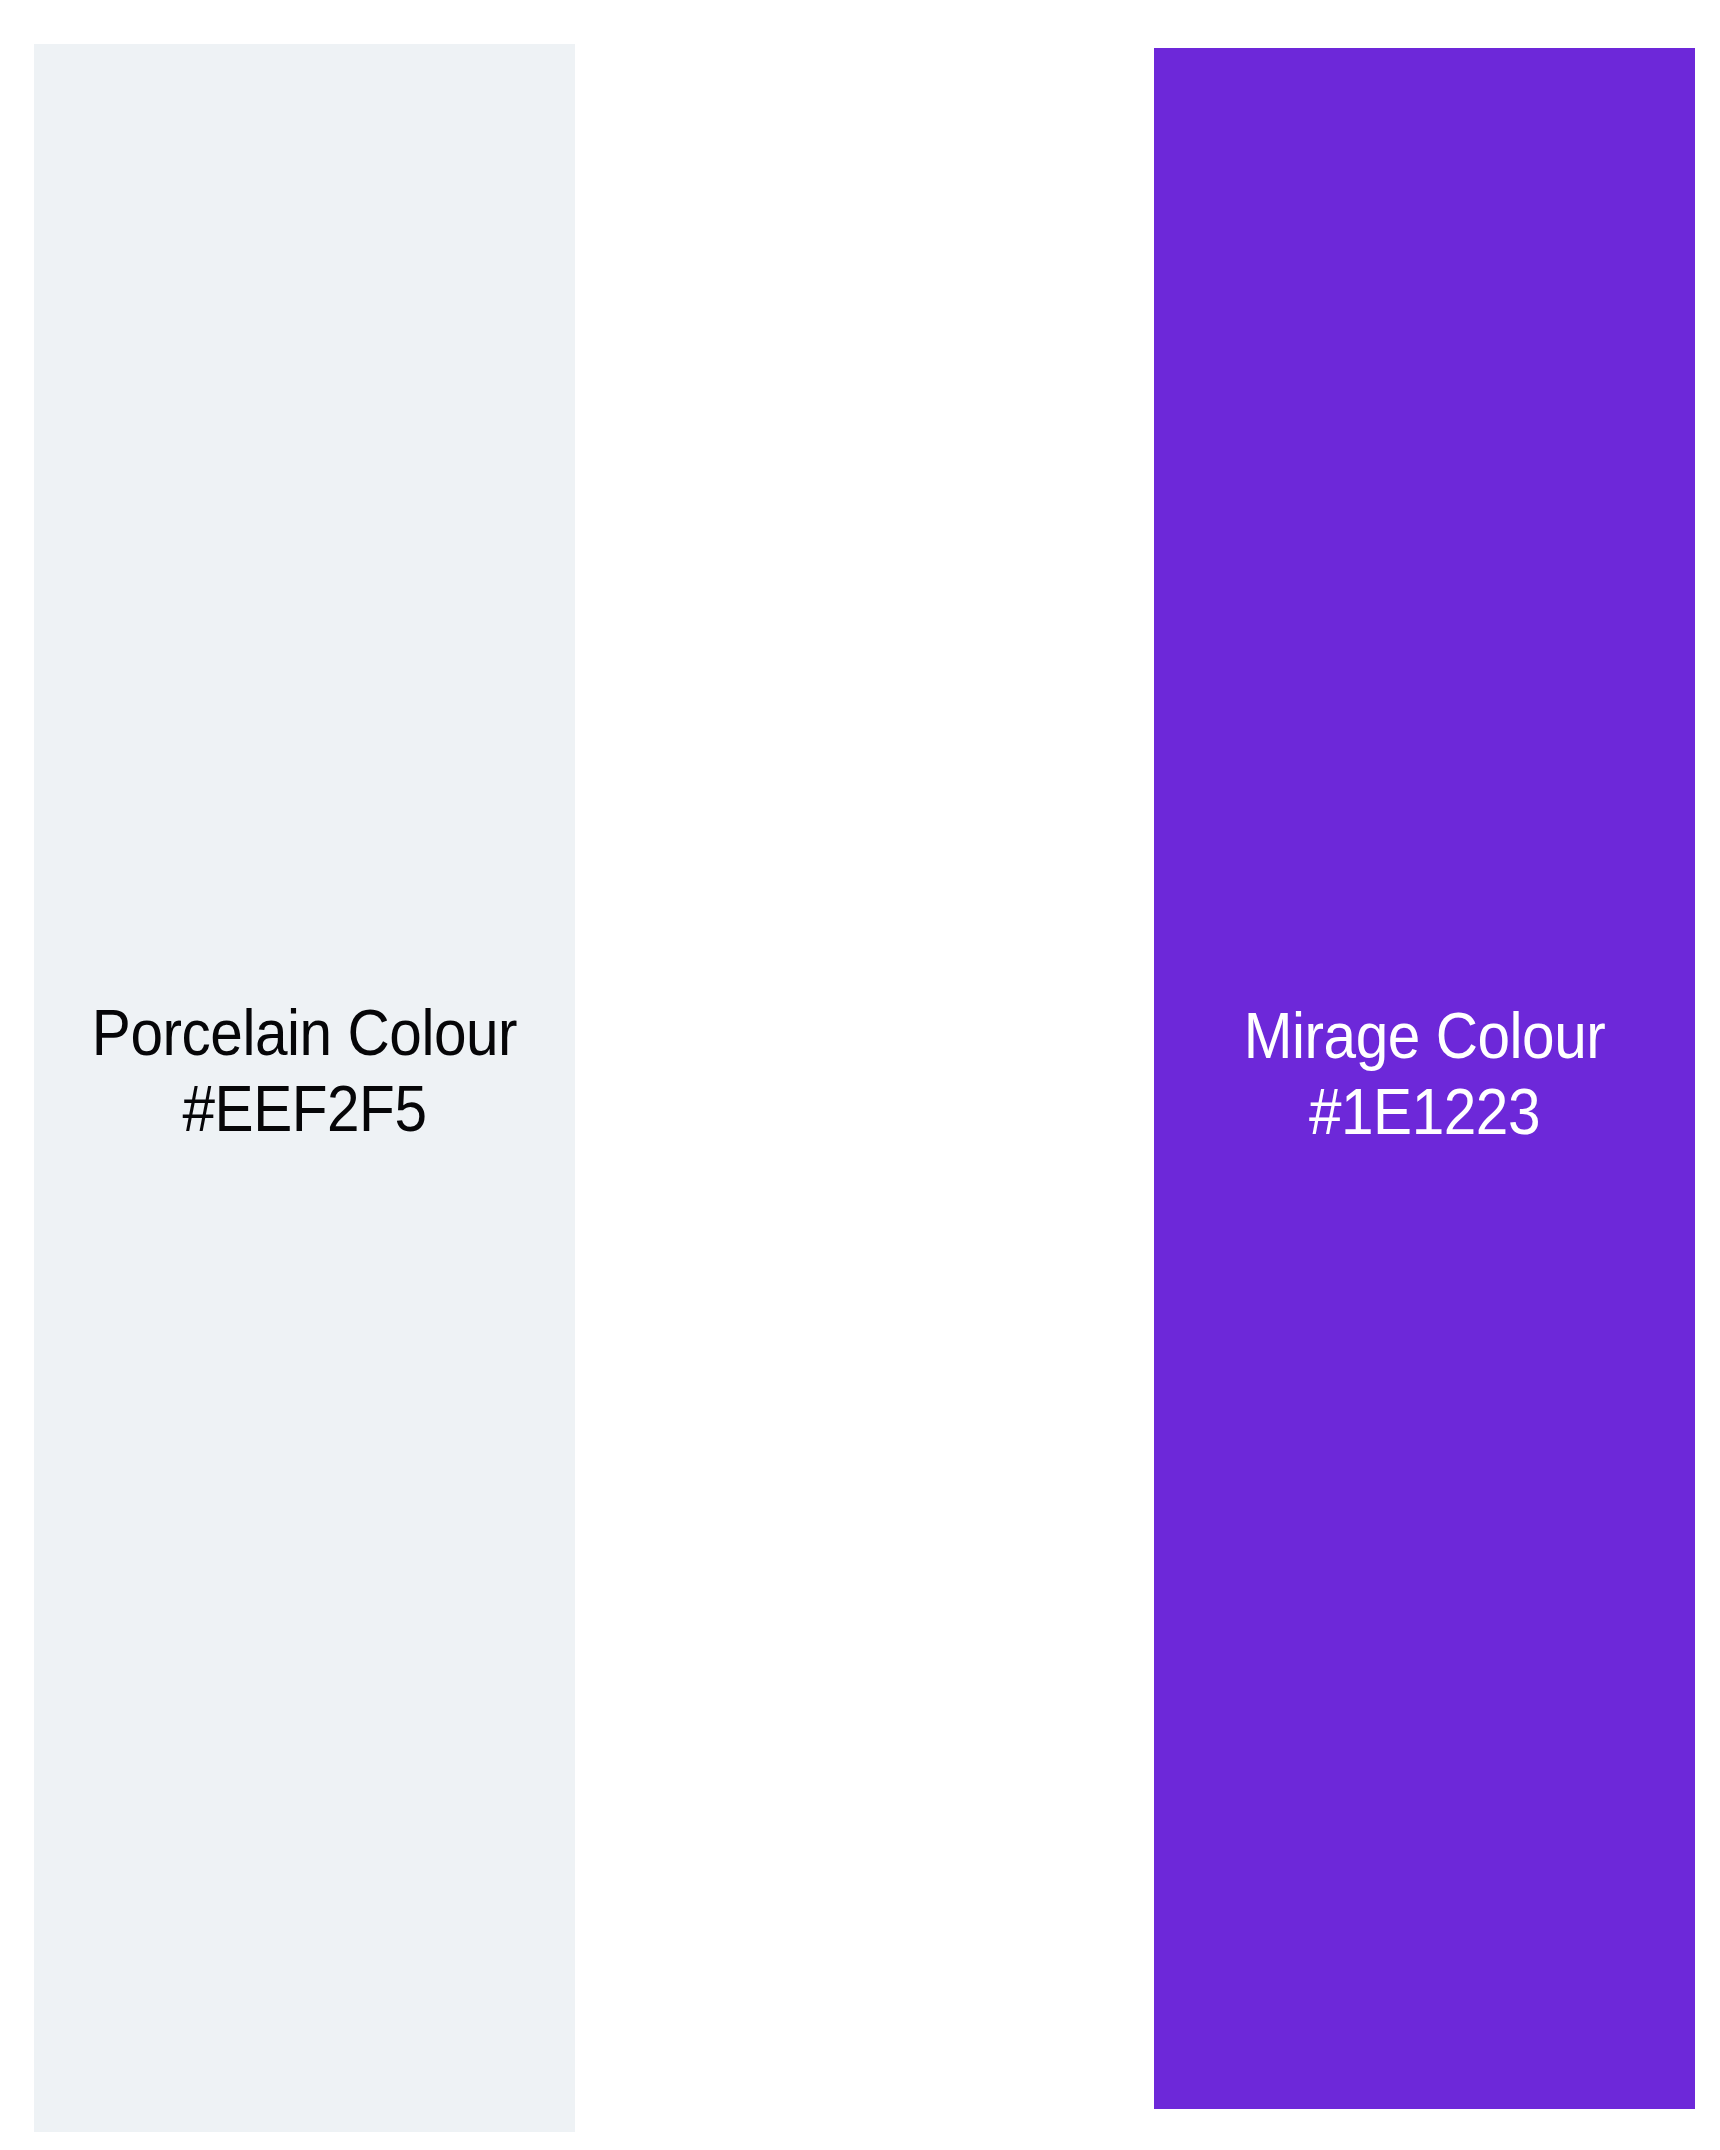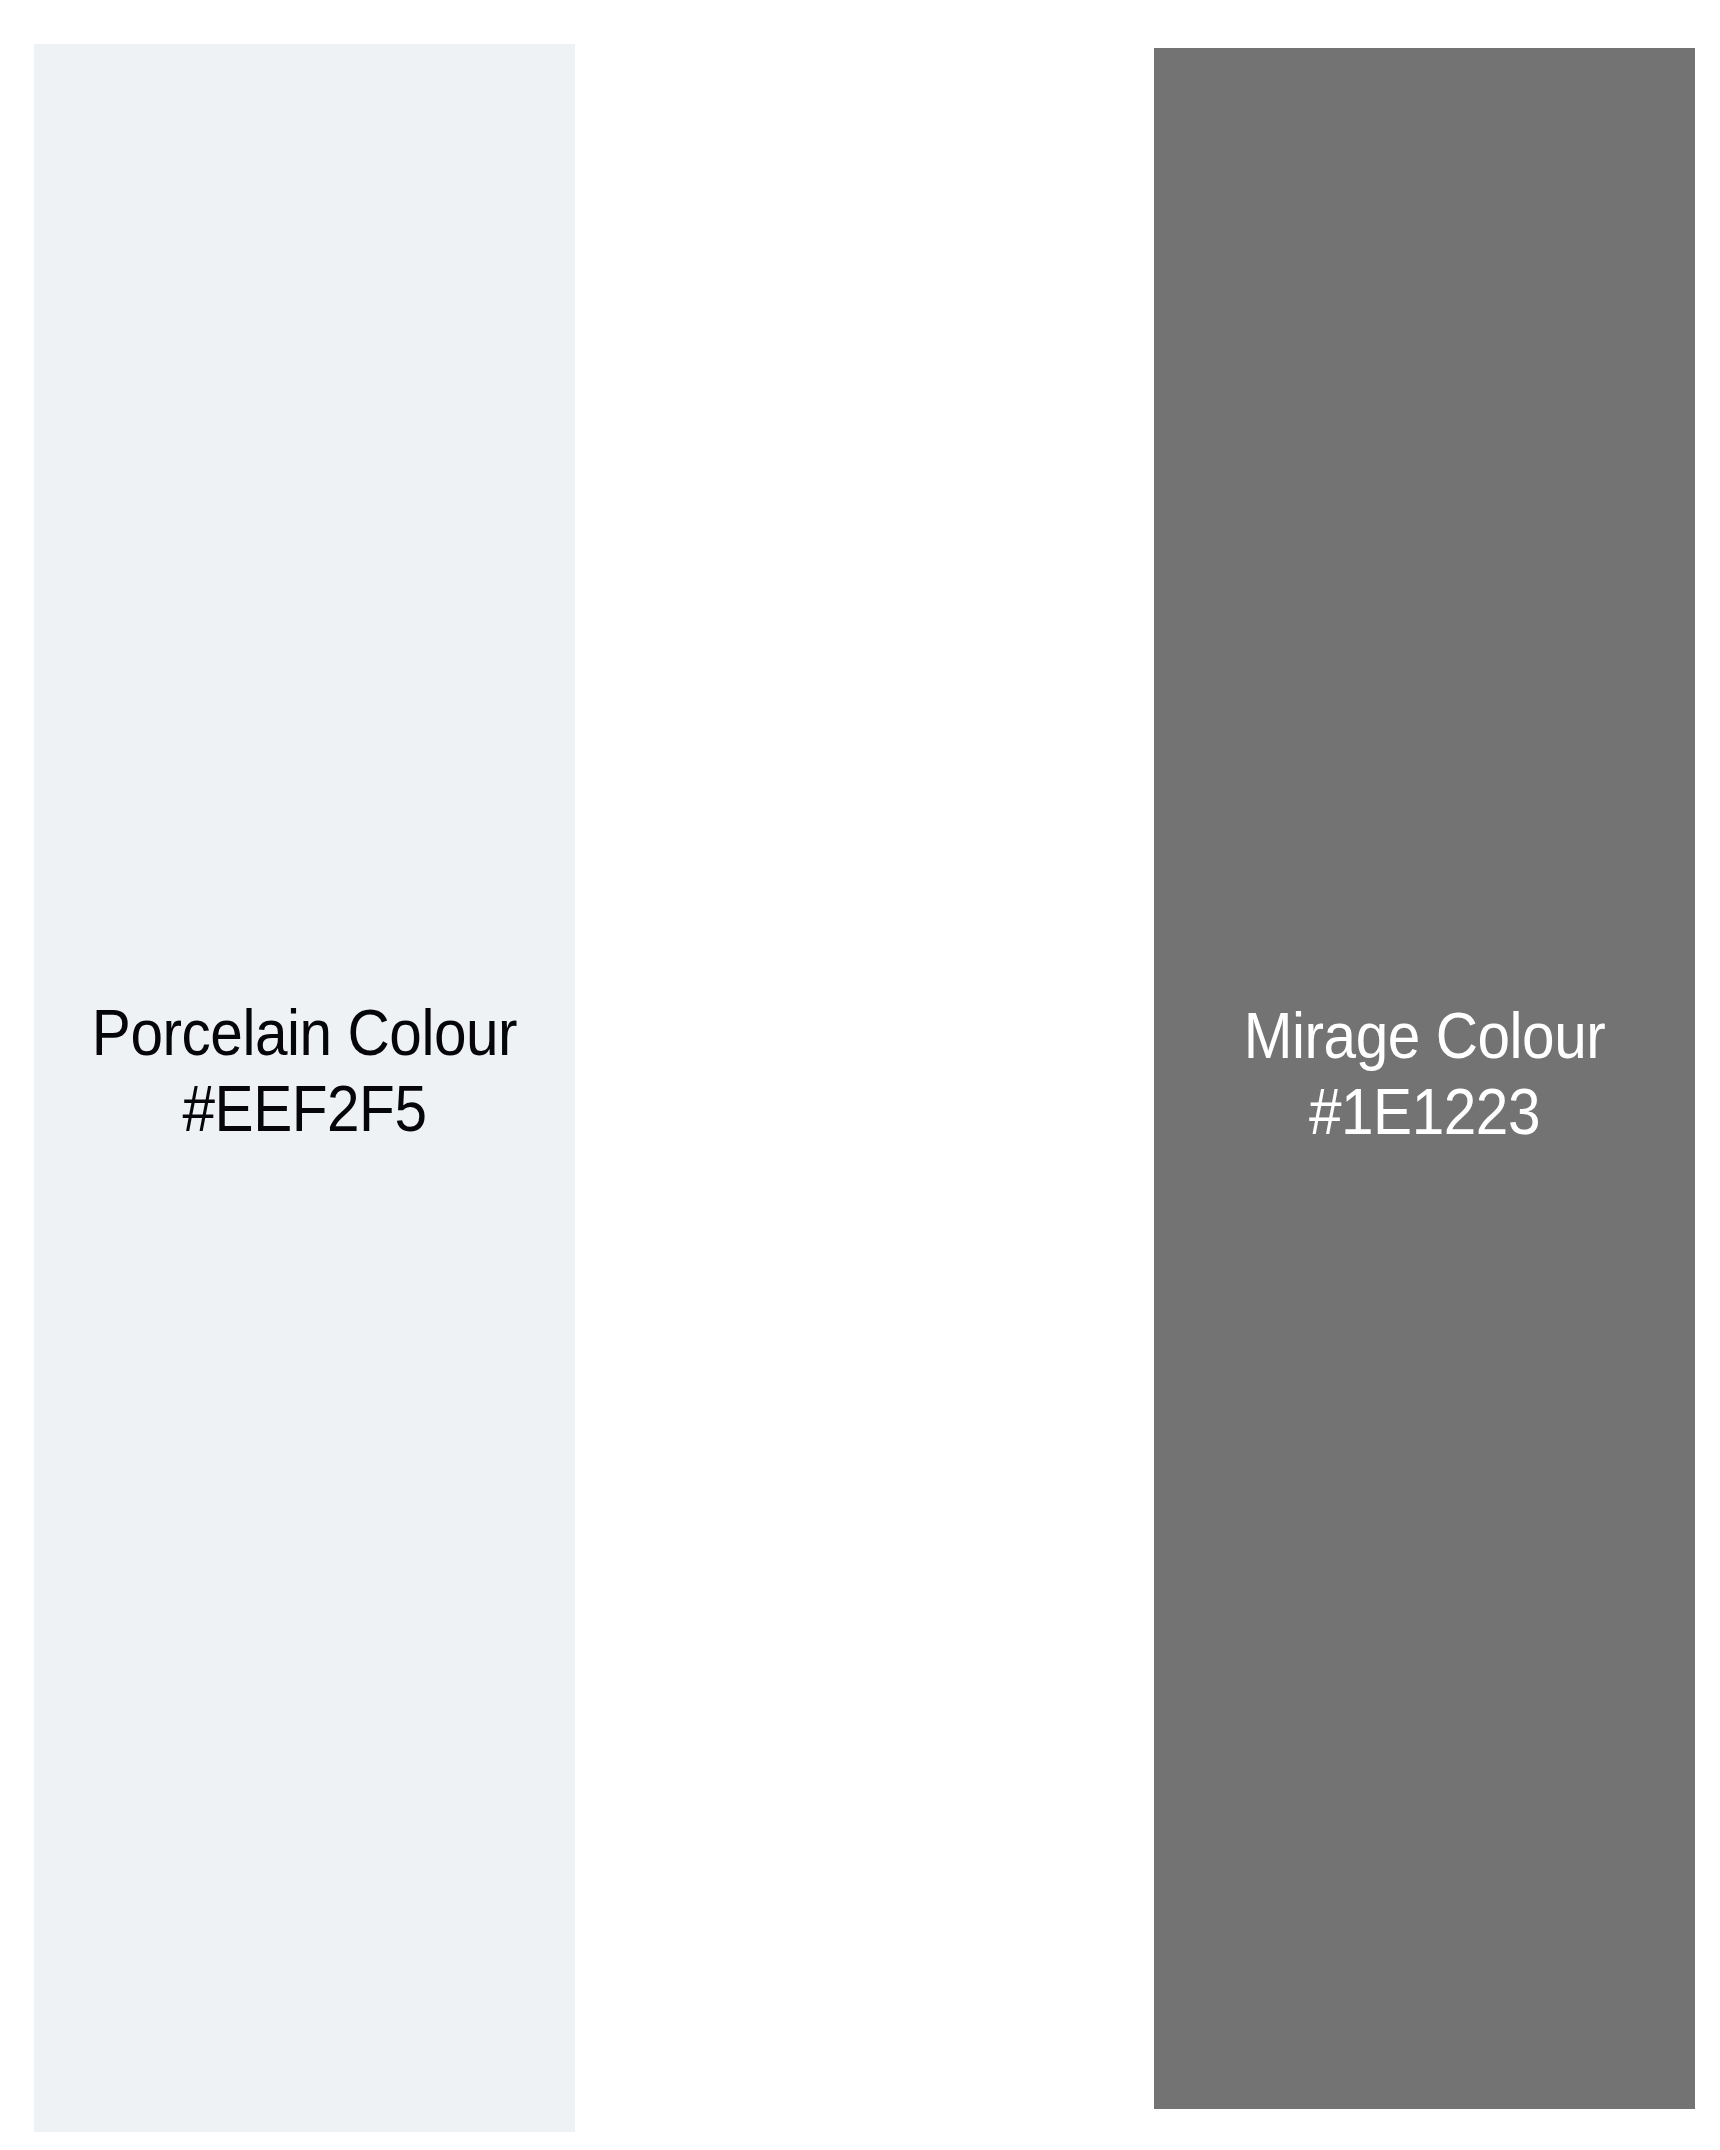--- a/index.html
+++ b/index.html
@@ -94,21 +94,21 @@
 <div id="canvas" style="background-color: rgb(255, 255, 255);">
 
   <div class="swatch" id="swatch-porcelain" style="background-color: rgb(238, 242, 245);">
     <div class="swatch-label">
       <span class="line">Porcelain Colour</span>
       <span class="line">#EEF2F5</span>
     </div>
   </div>
 
 
-  <div class="swatch" id="swatch-mirage" style="background-color: #737373; padding-left: 40px;">
+  <div class="swatch" id="swatch-mirage" style="background-color: #6d28d9; padding-left: 40px;">
     <div class="swatch-label">
       <span class="line">Mirage Colour</span>
       <span class="line">#1E1223</span>
     </div>
   </div>
 
 </div>
 
 
 </body></html>

